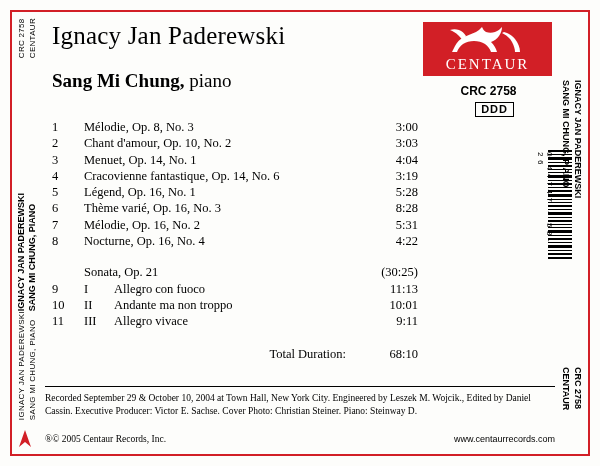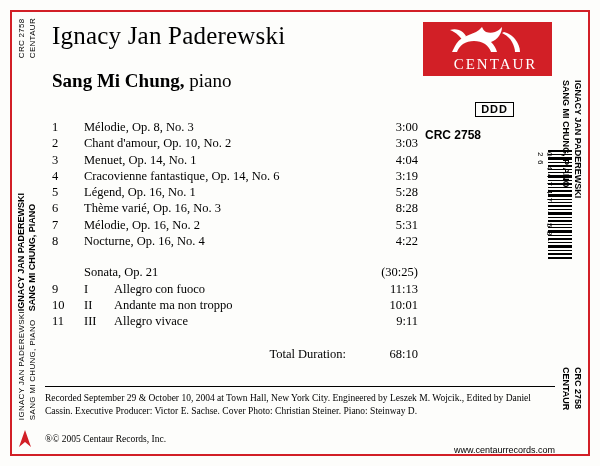--- a/index.html
+++ b/index.html
@@ -152,39 +152,38 @@
     border: 1px solid #d21f26;
   }
   .logo-horse {
     position: absolute;
     left: 0; top: 0;
     width: 127px;
     height: 33px;
   }
   .logo-name {
     position: absolute;
-    left: 8px;
+    left: 0;
     bottom: 2px;
     width: 127px;
     text-align: center;
     color: #ffffff;
     font-family: "Liberation Serif", serif;
     font-size: 15px;
     letter-spacing: 2px;
   }
   .crc-right {
     position: absolute;
     right: 48px;
     top: 84px;
     width: 127px;
-    text-align: left;
+    text-align: center;
     font-family: "Liberation Sans", sans-serif;
     font-size: 12px;
     font-weight: bold;
-    margin-top: 44px;
   }
   .ddd {
     position: absolute;
     right: 86px;
     top: 102px;
     border: 1px solid #000;
     padding: 0px 5px 1px 5px;
     font-family: "Liberation Sans", sans-serif;
     font-size: 11px;
     font-weight: bold;
@@ -314,21 +313,21 @@
   }
   .footer .copy {
     position: absolute;
     left: 0;
     top: 0;
     text-align: center;
   }
   .footer .url {
     position: absolute;
     right: 0;
-    top: 11px;
+    top: 0;
     font-family: "Liberation Sans", sans-serif;
     font-size: 9px;
   }
 </style>
 </head>
 <body>
 
 <div class="page">
 
   <div class="frame-top"></div>

